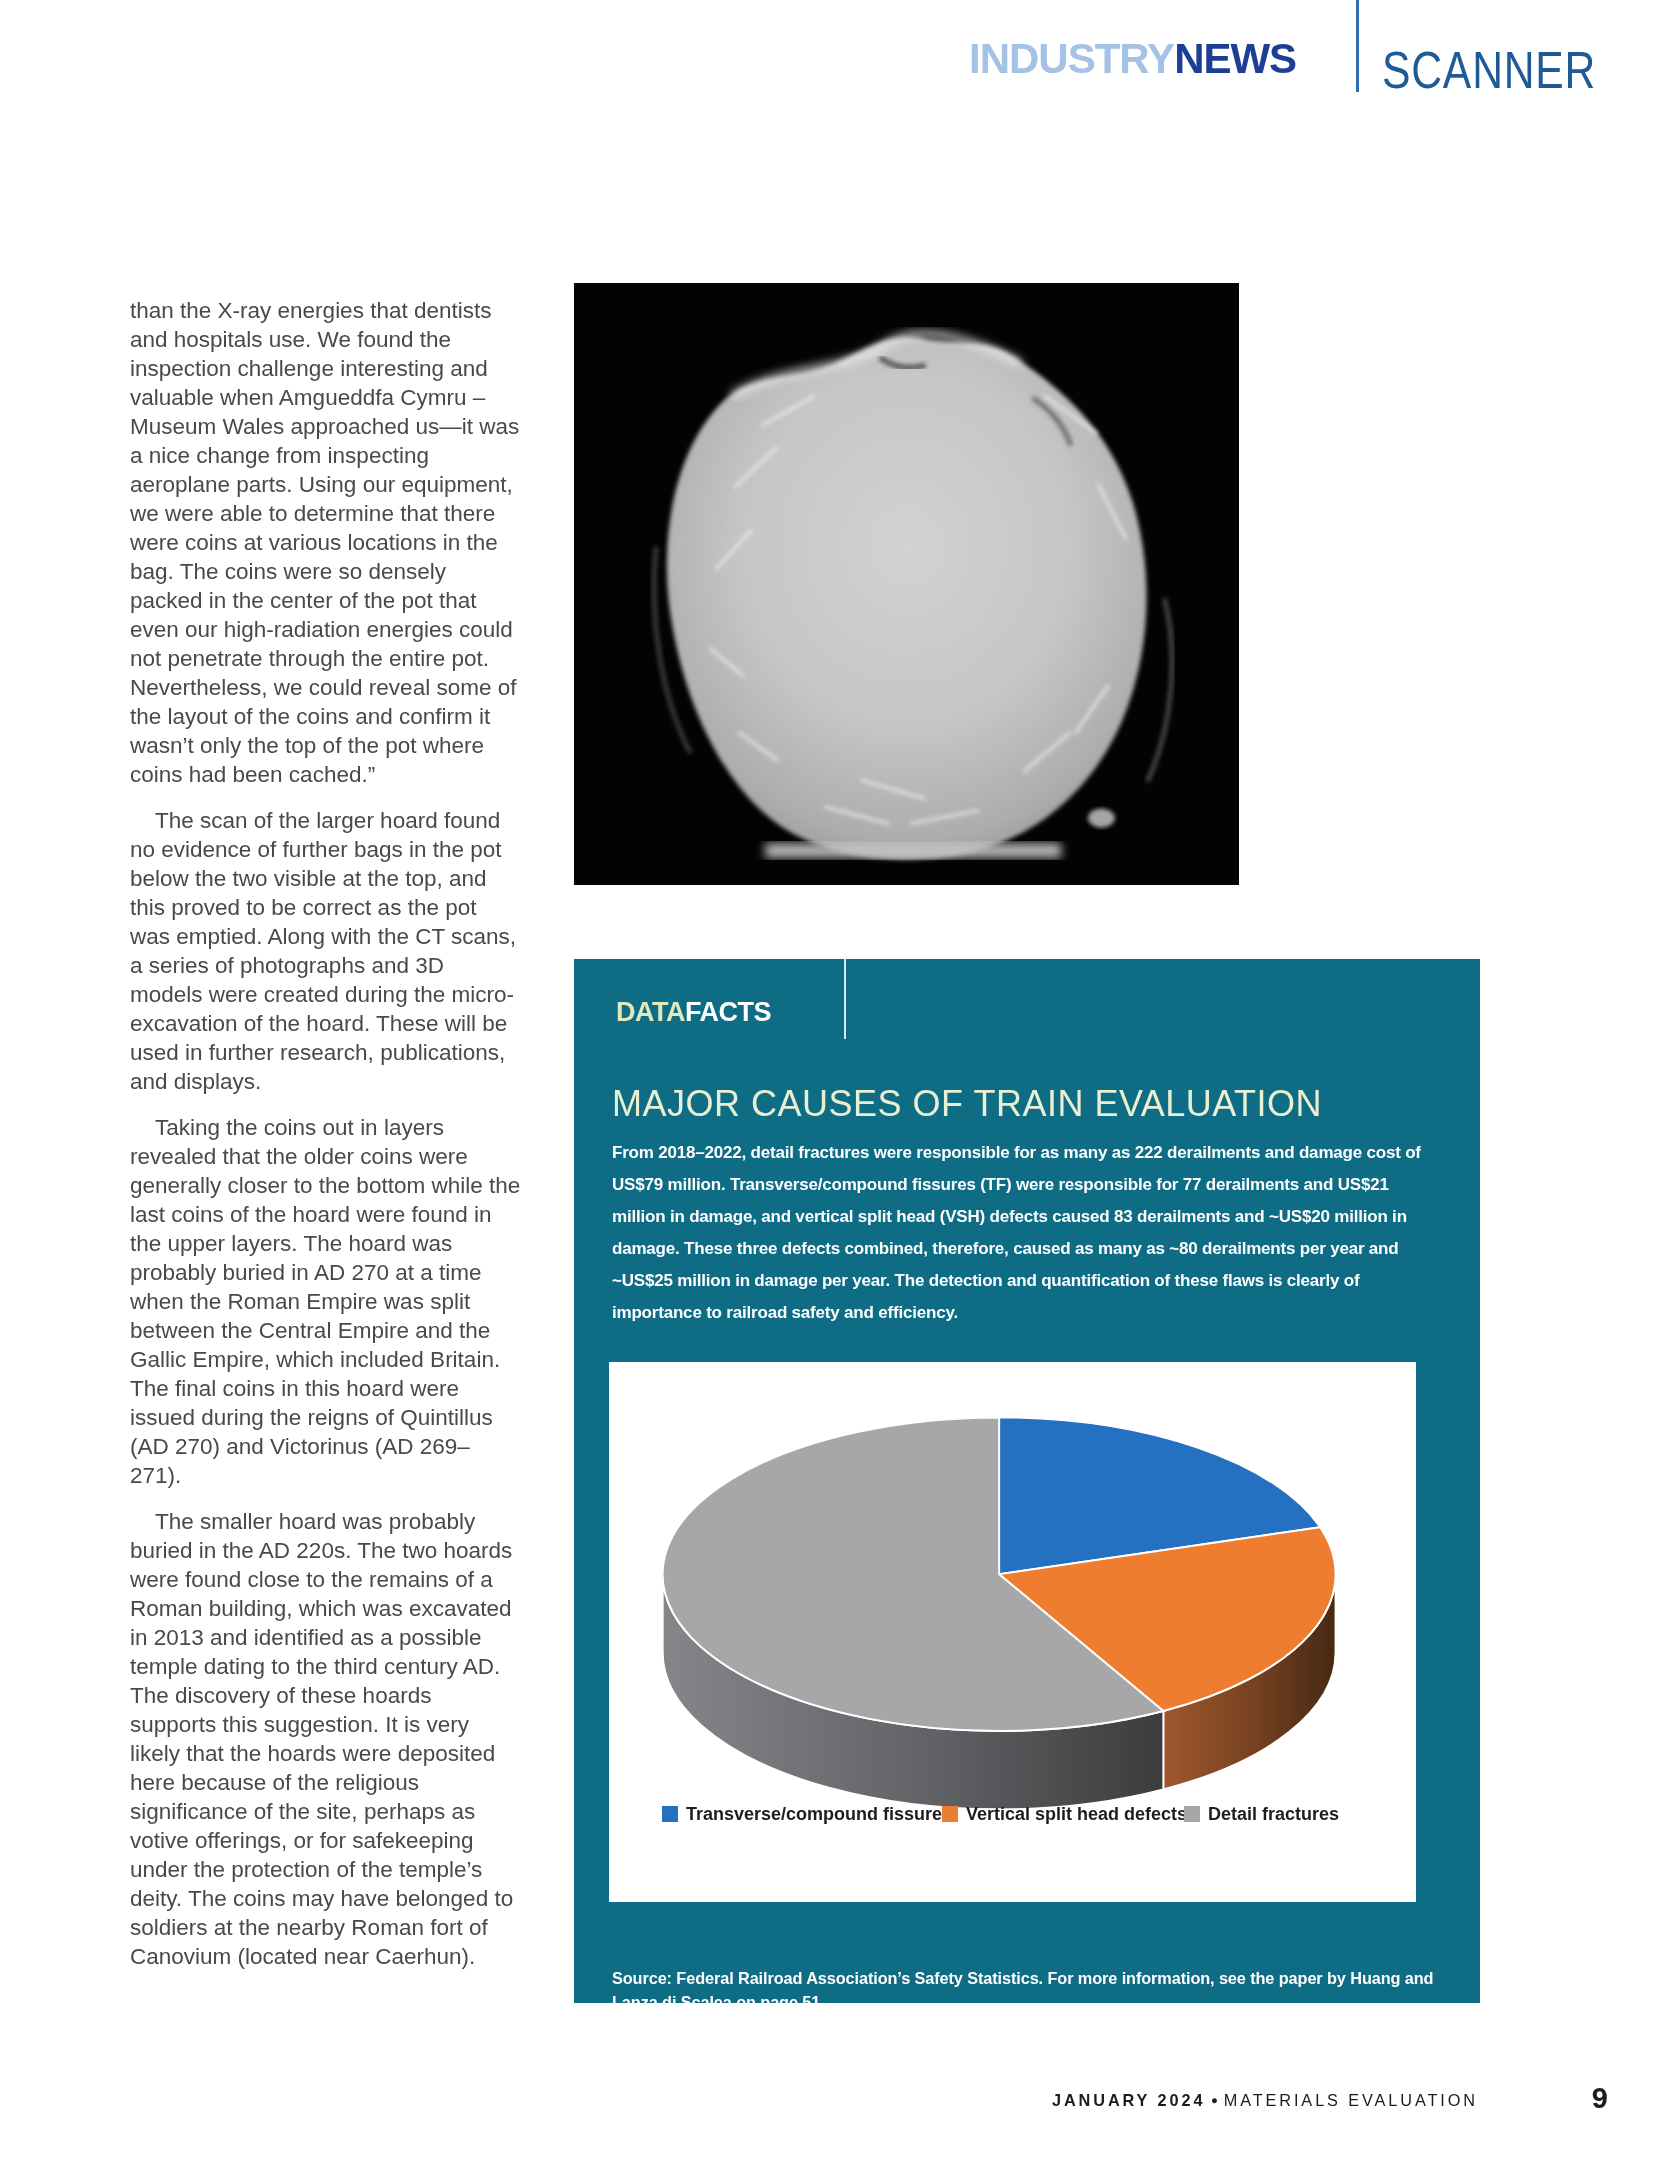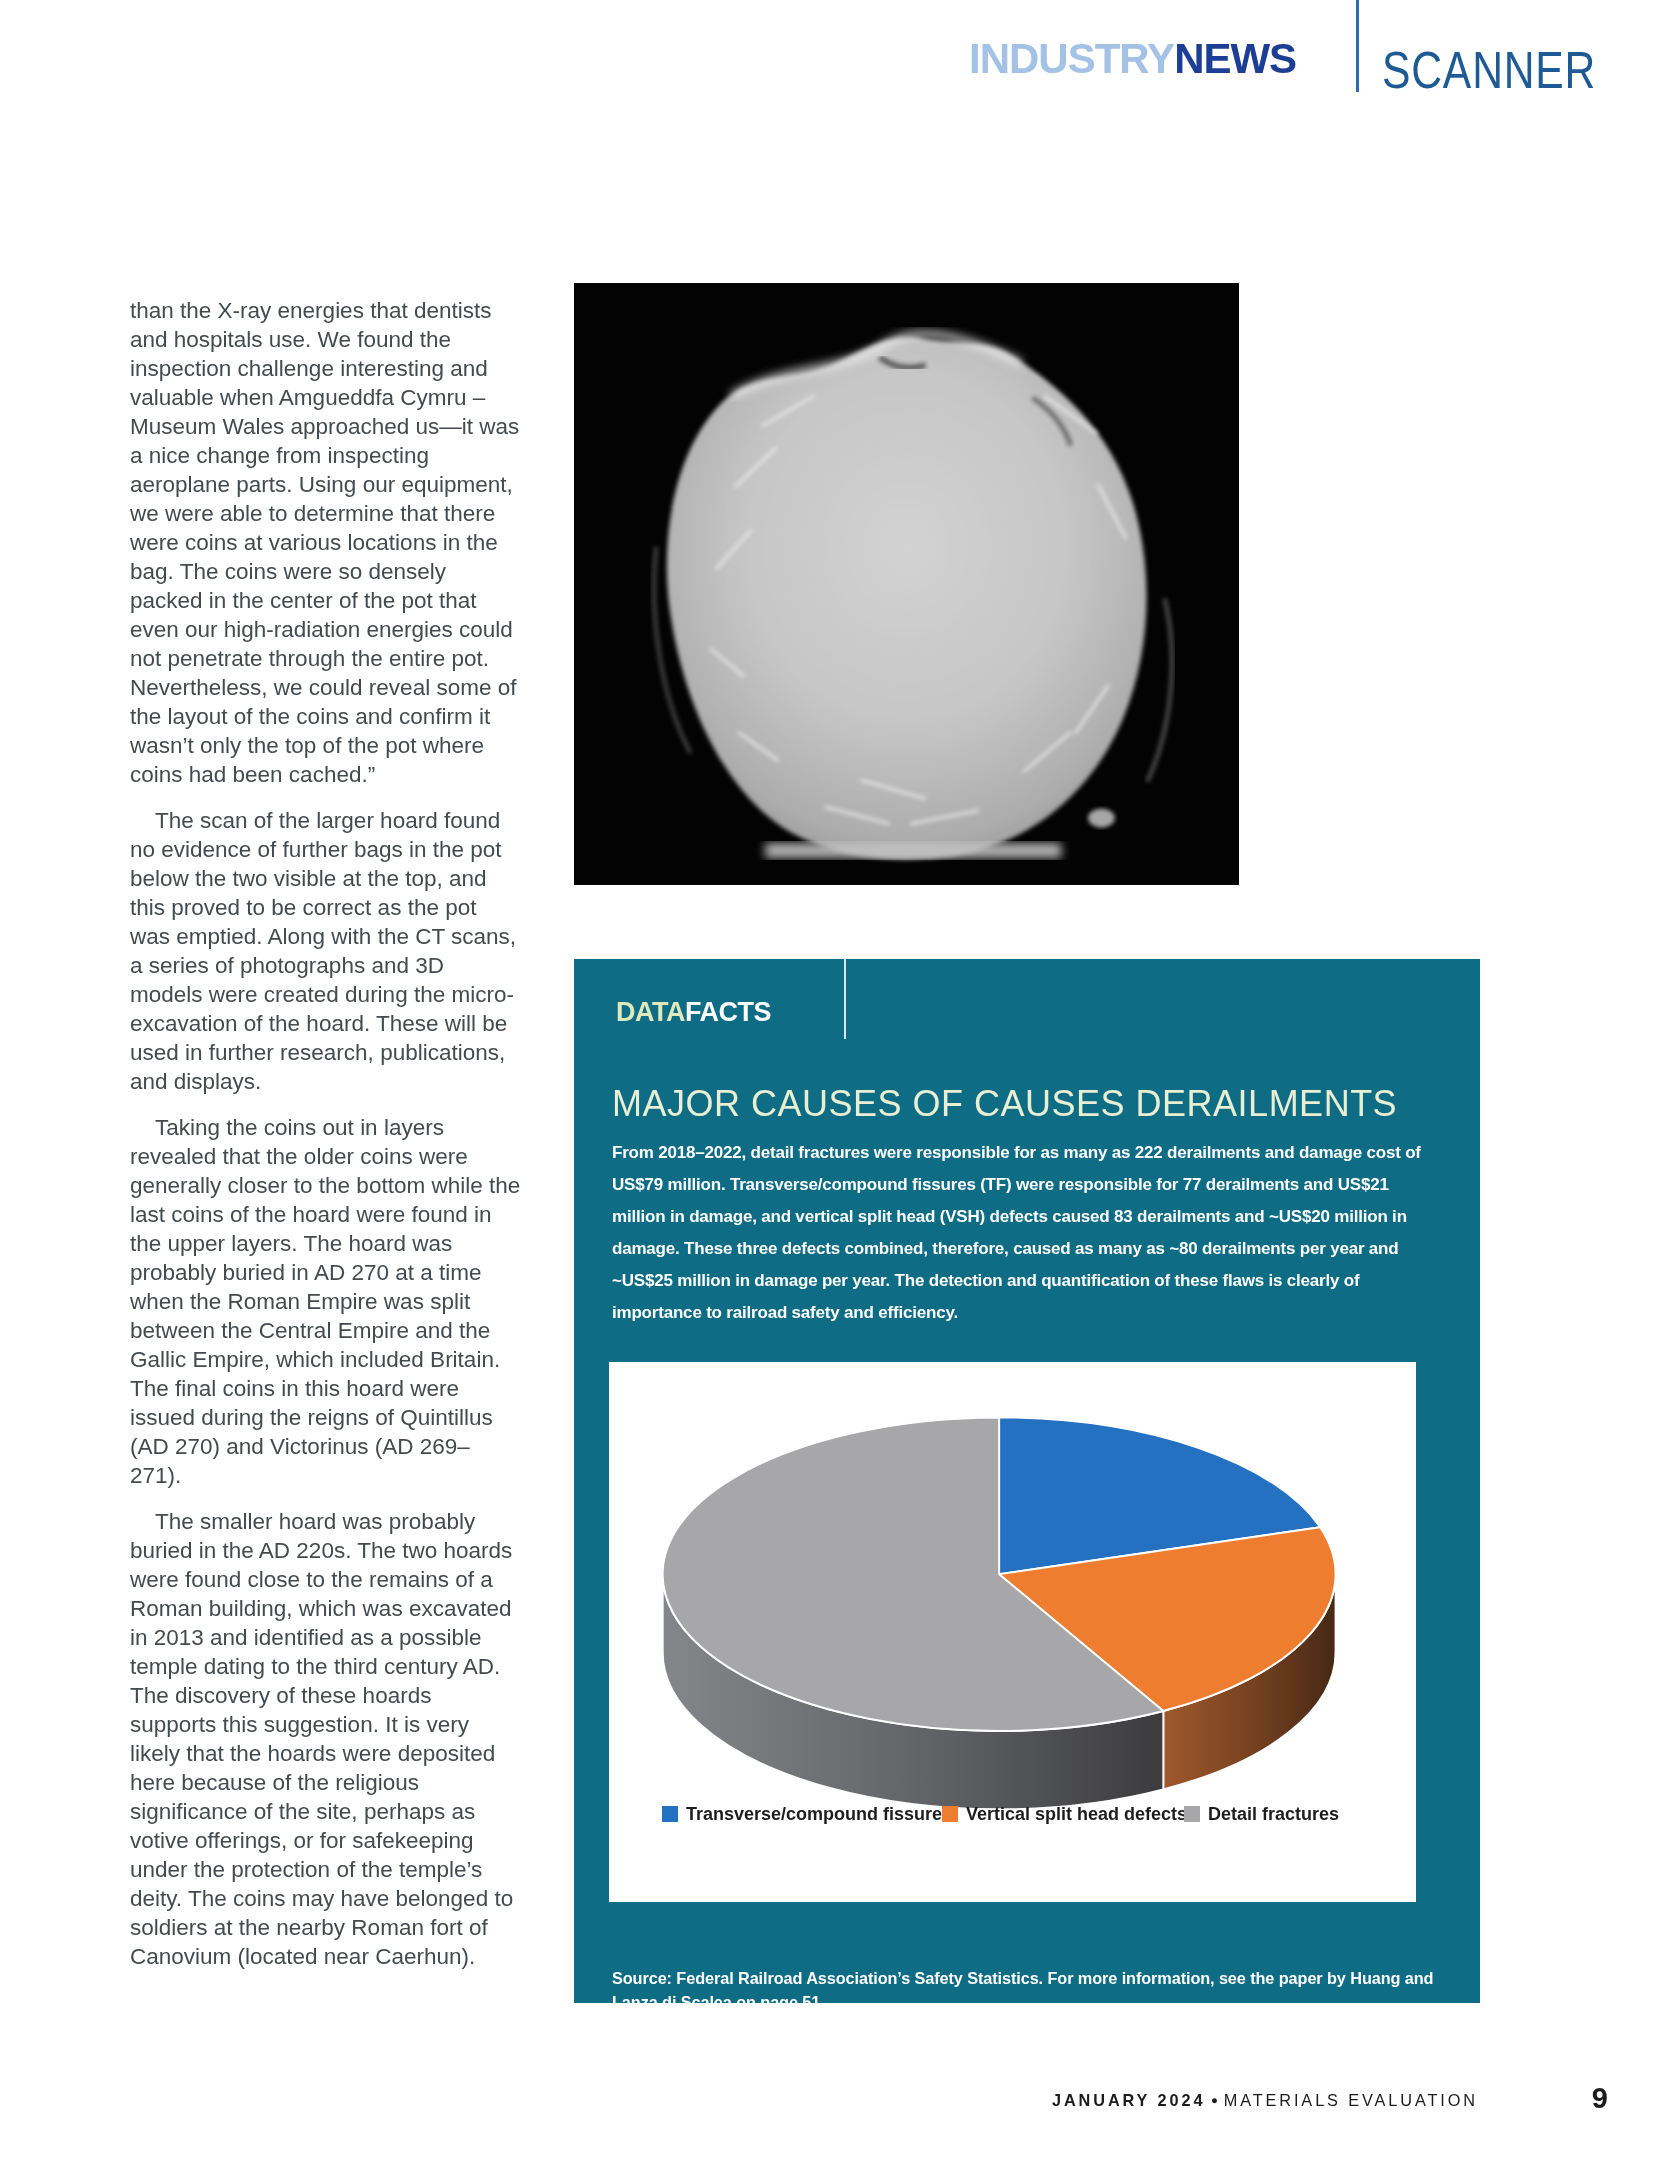--- a/index.html
+++ b/index.html
@@ -161,21 +161,21 @@
       <rect x="200" y="586" width="310" height="16" fill="#c4c4c4" opacity=".9" filter="url(#soft2)"></rect>
       <ellipse cx="552" cy="560" rx="14" ry="10" fill="#cfcfcf" opacity=".8" filter="url(#soft)"></ellipse>
     </svg>
   </div>
 
   <div class="datafacts">
     <div class="df-label">
       <span class="a">DATA</span><span class="b">FACTS</span>
     </div>
     <div class="df-divider"></div>
-    <div class="df-heading">MAJOR CAUSES OF CAUSES DERAILMENTS</div>
+    <div class="df-heading">MAJOR CAUSES OF TRAIN EVALUATION</div>
     <div class="df-body">From 2018–2022, detail fractures were responsible for as many as 222 derailments and damage cost of US$79 million. Transverse/compound fissures (TF) were responsible for 77 derailments and US$21 million in damage, and vertical split head (VSH) defects caused 83 derailments and ~US$20 million in damage. These three defects combined, therefore, caused as many as ~80 derailments per year and ~US$25 million in damage per year. The detection and quantification of these flaws is clearly of importance to railroad safety and efficiency.</div>
 
     <div class="chart-panel">
       <svg id="pie-svg" width="807" height="540" viewBox="0 0 844 565">
           <defs>
             <linearGradient id="wall1" x1="0" y1="0" x2="1" y2="0">
               <stop offset="0" stop-color="#9f582c"></stop>
               <stop offset="0.55" stop-color="#734020"></stop>
               <stop offset="1" stop-color="#472814"></stop>
             </linearGradient>

